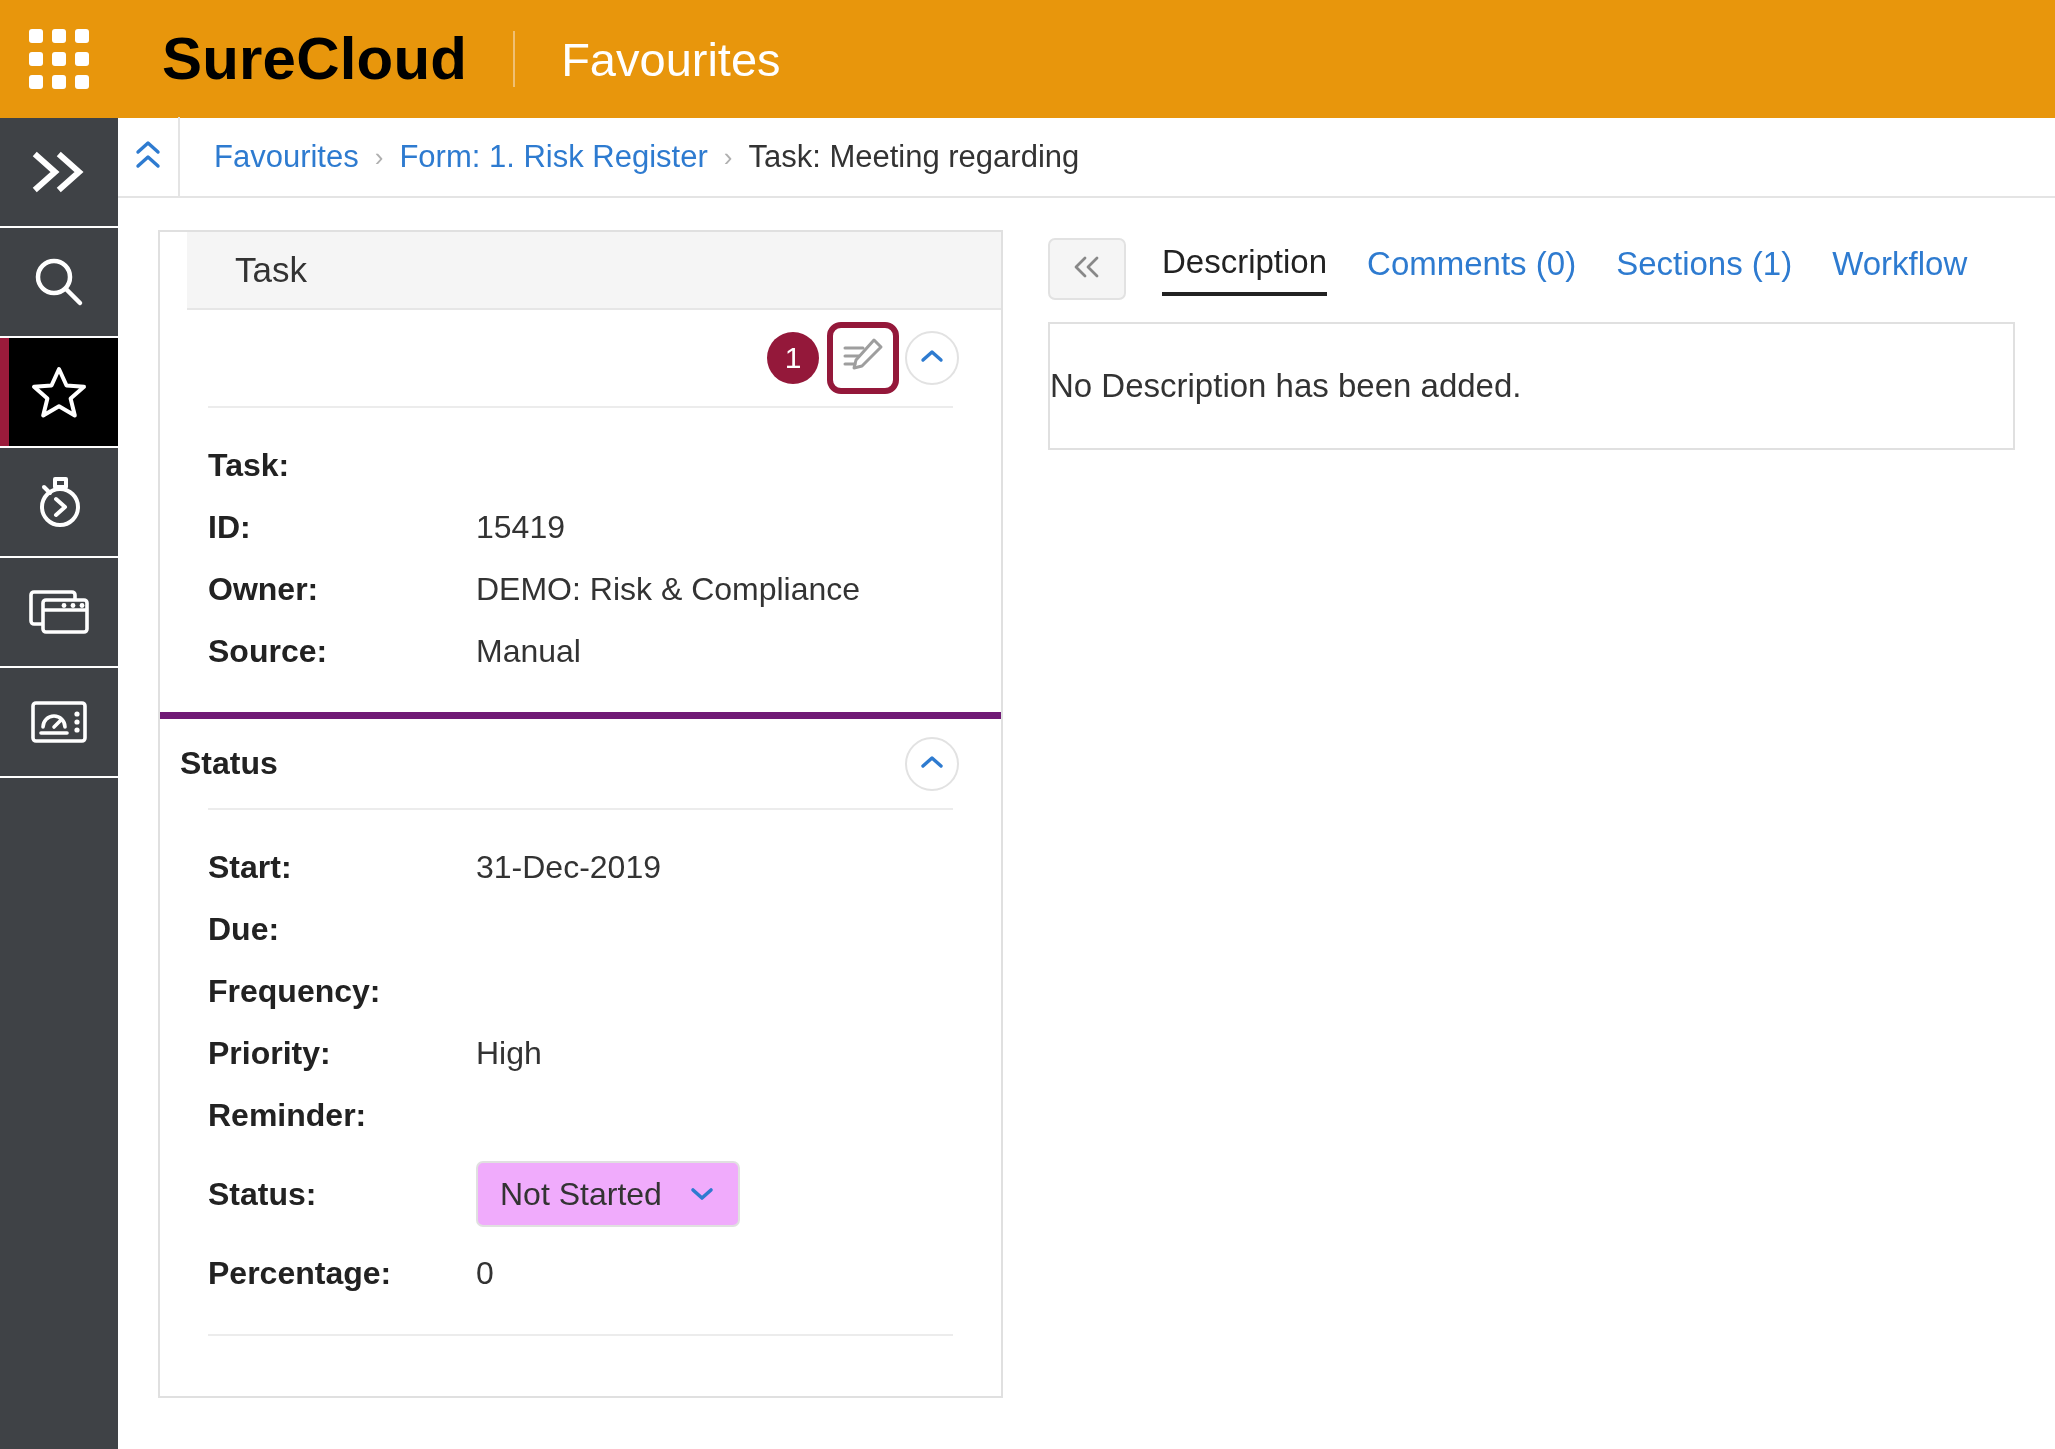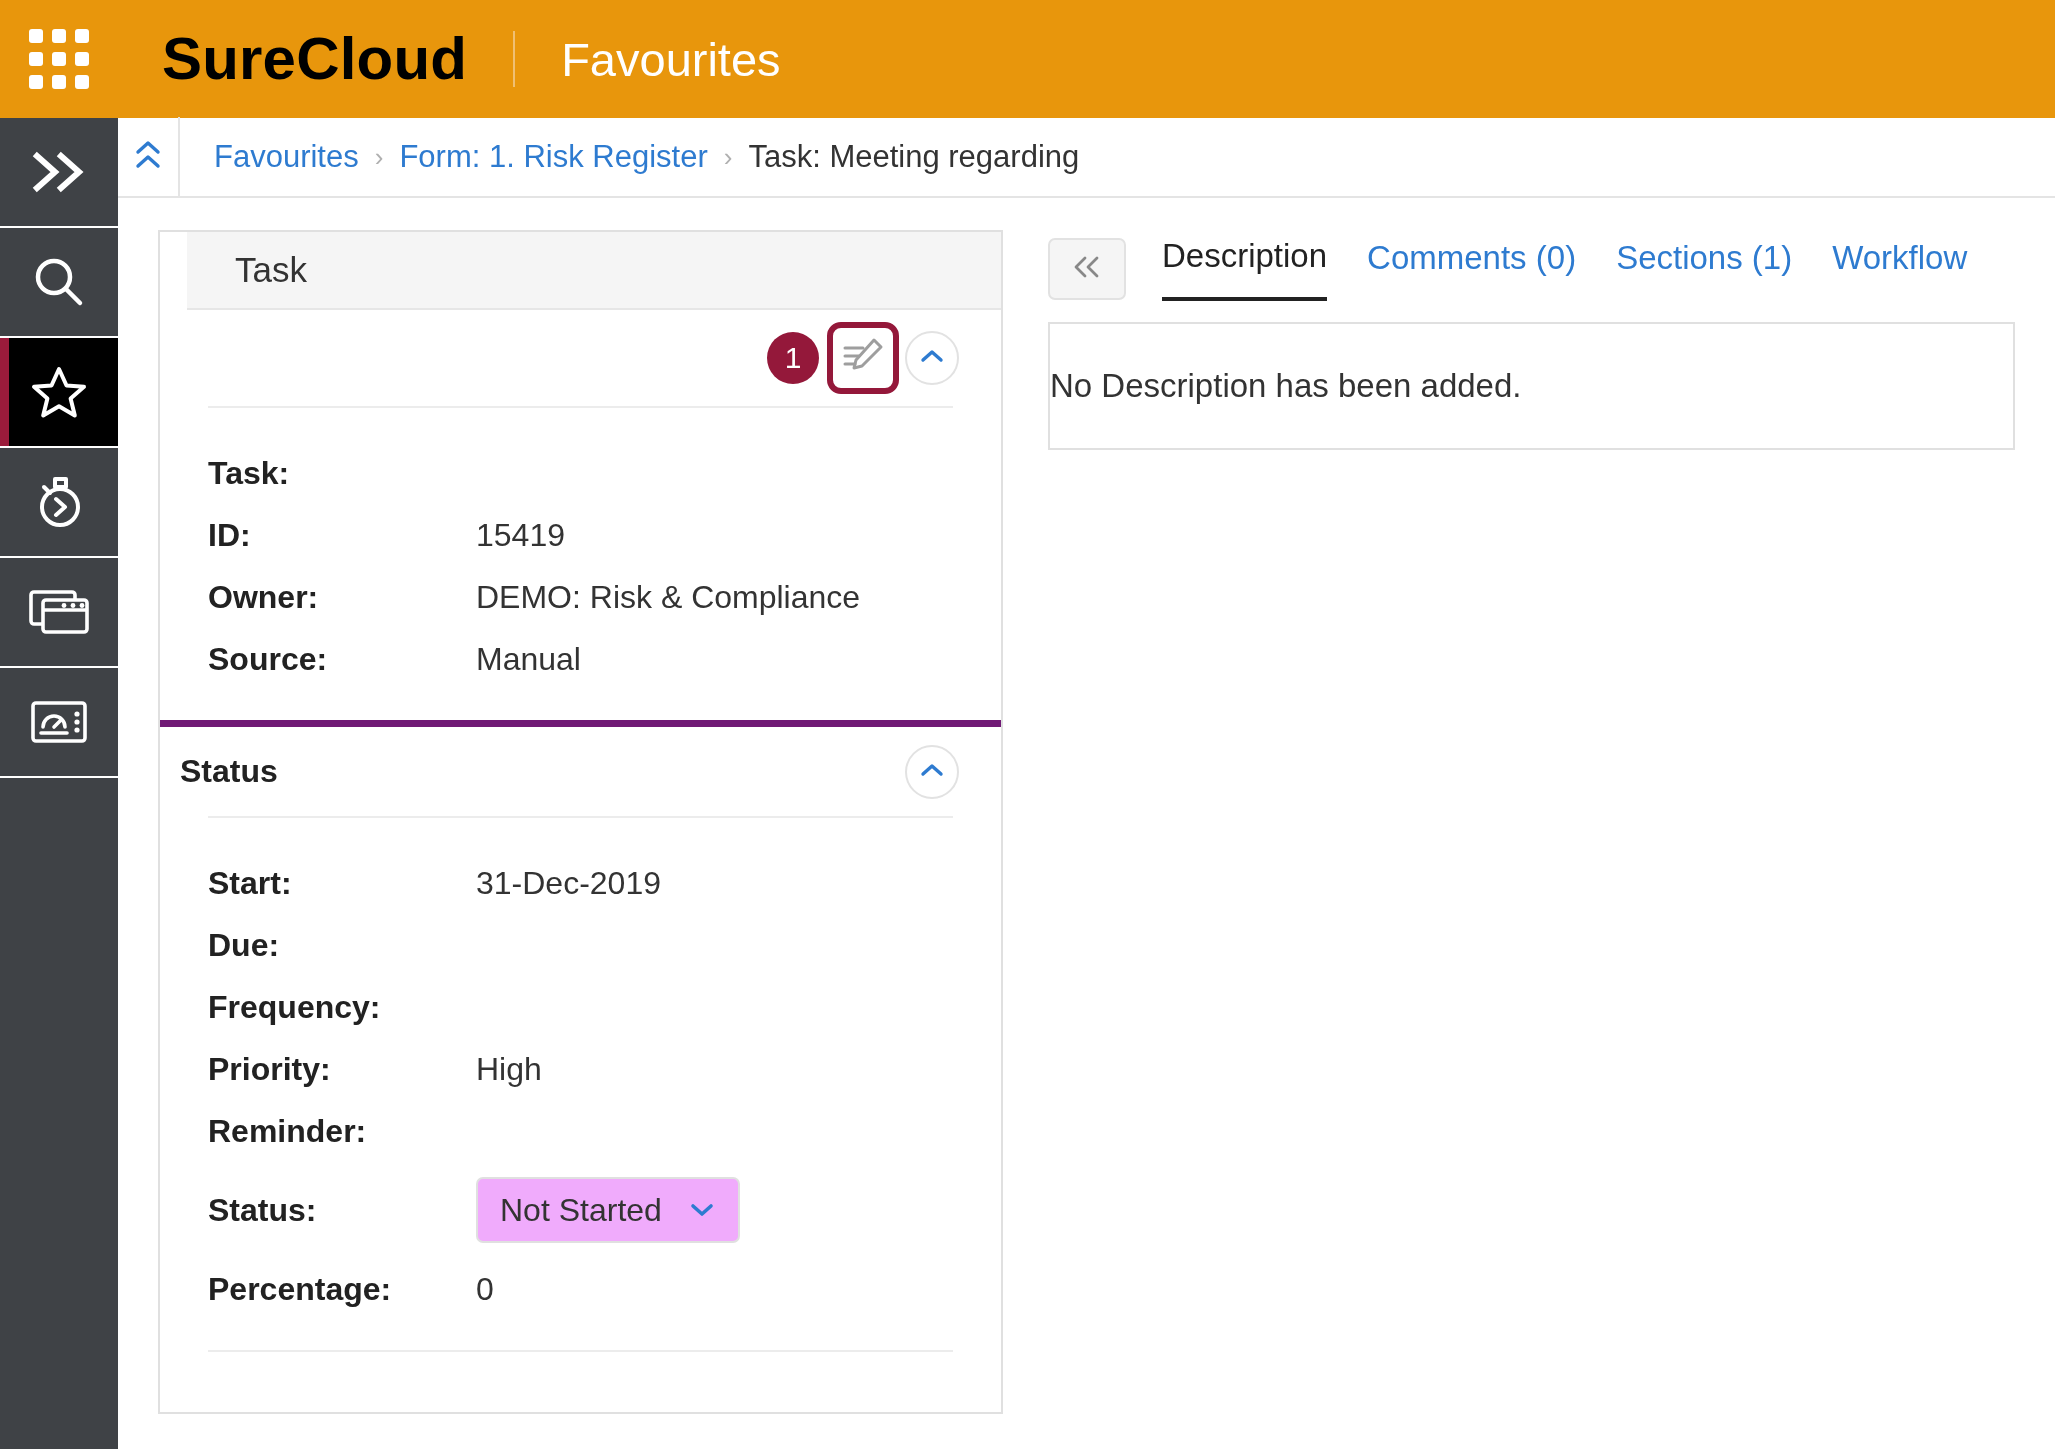--- a/index.html
+++ b/index.html
@@ -99,21 +99,21 @@
     background:#ffffff; display:flex; align-items:center; justify-content:center;
     margin-right:6px; cursor:pointer;
   }
   .chev-circle {
     width:54px; height:54px; border-radius:50%; border:2px solid #e2e2e2;
     background:#ffffff; display:flex; align-items:center; justify-content:center;
     cursor:pointer;
   }
   .sect-rule { height:2px; background:#ececec; margin:0 48px; }
 
-  .fields { padding:34px 48px 30px 48px; }
+  .fields { padding:26px 48px 30px 48px; }
   .frow { display:flex; align-items:flex-start; min-height:62px; }
   .frow .k { width:268px; flex:0 0 268px; font-size:32px; font-weight:700; color:#222222; line-height:62px; }
   .frow .v { font-size:32px; color:#333333; font-weight:400; line-height:62px; }
 
   .select-wrap {
     display:inline-flex; align-items:center; justify-content:center;
     border:2px solid #e0e0e0; border-radius:7px; background:#f0abfc;
     height:66px; padding:0 22px; min-width:262px; cursor:pointer;
   }
   .select-val { font-size:32px; color:#333333; }
@@ -124,21 +124,21 @@
   
   .right-panel { position:absolute; left:930px; top:30px; width:967px; }
   .tabs-row { display:flex; align-items:center; height:78px; }
   .collapse-btn {
     width:78px; height:62px; border:2px solid #e2e2e2; border-radius:7px;
     background:#f5f5f5; display:flex; align-items:center; justify-content:center;
     margin-right:36px; cursor:pointer; flex:0 0 78px;
   }
   .tab {
     font-size:33px; color:#2e7bd0; margin-right:40px; cursor:pointer; white-space:nowrap;
-    padding-bottom:22px;
+    padding-bottom:11px;
   }
   .tab.active { color:#222222; border-bottom:4px solid #222222; }
   .desc-box {
     margin-top:14px; border:2px solid #e0e0e0; background:#ffffff;
     height:128px; display:flex; align-items:center; 
   }
   .desc-text { font-size:33px; color:#333333; }
 </style>
 </head>
 <body>

